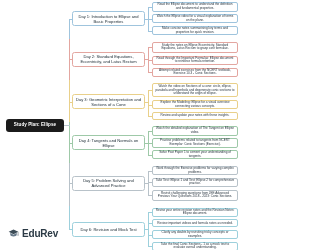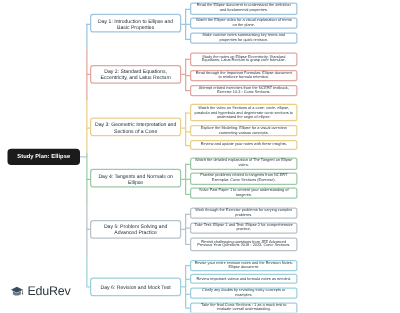--- a/index.html
+++ b/index.html
@@ -105,21 +105,21 @@
   
   .logo {
     position: absolute;
     left: 8px; top: 228px;
     display: flex; align-items: center; gap: 3px;
     z-index: 7;
   }
   .logo-mark { width: 11px; height: 11px; display: block; }
   .logo-text {
     font-size: 10px;
-    font-weight: normal;
+    font-weight: bold;
     color: #2b3a45;
     letter-spacing: -0.2px;
   }
 </style>
 </head>
 <body>
 
 <div id="canvas">
     <div class="leaf-spine" style="left: 148px; top: 6.75px; height: 23.8px; background: rgb(159, 196, 221);"></div>
     <div class="leaf-stem" style="left: 148px; top: 6.75px; width: 4px; background: rgb(159, 196, 221);"></div>

